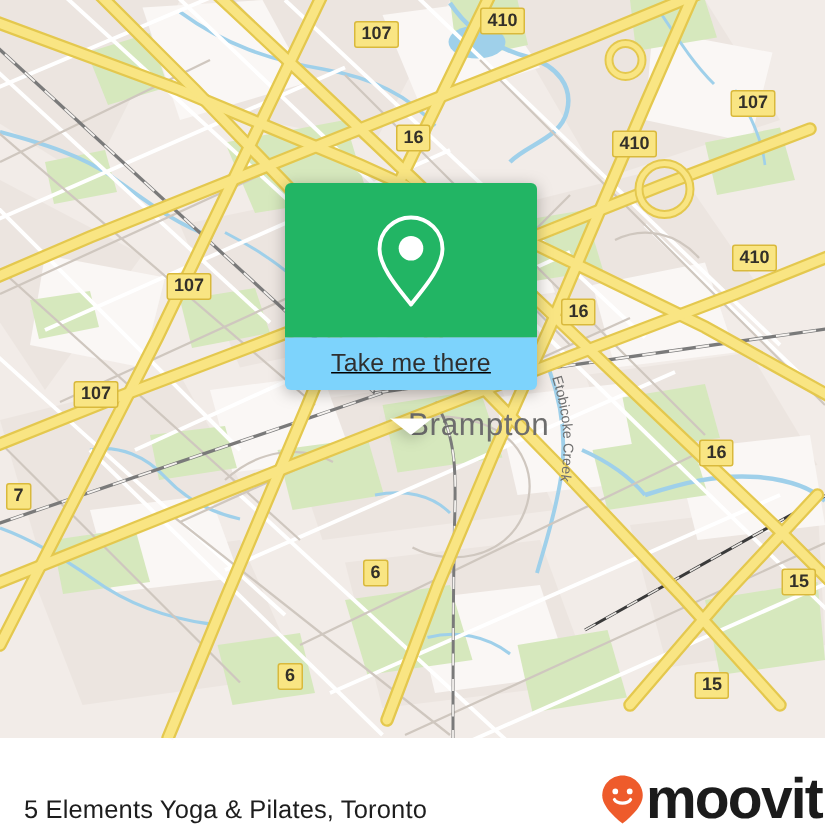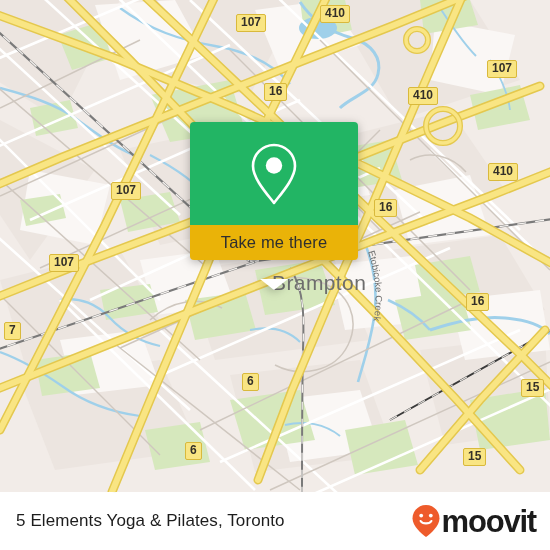--- a/index.html
+++ b/index.html
@@ -26,45 +26,45 @@
   
   .callout{
     position:absolute;left:190px;top:122px;width:168px;
     filter:drop-shadow(0 2px 5px rgba(0,0,0,.28));
   }
   .callout-top{
     height:103px;border-radius:4px 4px 0 0;
     display:flex;align-items:center;justify-content:center;
   }
   .callout-bottom{
-    height:35px;background:#eab308;border-radius:0 0 4px 4px;
-    display:flex;align-items:center;justify-content:center;
+    height:35px;background:#7dd3fc;border-radius:0 0 4px 4px;
+    display:flex;align-items:center;justify-content:center;text-decoration:underline;
   }
   .callout-label{font-size:16.5px;color:#2f2f2f;letter-spacing:.15px;}
   .callout-tail{
     position:absolute;left:50%;top:157px;transform:translateX(-50%);
     width:0;height:0;border-left:14px solid transparent;border-right:14px solid transparent;
     border-top:11px solid #ffffff;
   }
   .pin-svg{display:block;}
 
   
   .footer{
     position:absolute;left:0;top:492px;width:550px;height:58px;
     background:#ffffff;overflow:hidden;
   }
   .footer-watermark{position:absolute;left:0;top:-492px;width:550px;height:550px;opacity:.055;}
   .footer-inner{
     position:relative;width:100%;height:100%;
-    display:flex;align-items:center;justify-content:space-between;
-    padding:0 14px 0 16px;box-sizing:border-box;
+    display:flex;align-items:flex-end;justify-content:space-between;
+    padding:0 2px 0 16px;box-sizing:border-box;
   }
   .place-title{font-size:17px;color:#1d1d1d;letter-spacing:.1px;white-space:nowrap;}
   .brand{display:flex;align-items:center;gap:1px;}
-  .brand-word{font-size:31px;font-weight:bold;color:#1b1b1b;letter-spacing:-1.2px;line-height:31px;}
+  .brand-word{font-size:38px;font-weight:bold;color:#1b1b1b;letter-spacing:-1.2px;line-height:31px;}
   .city-text{font-family:"Liberation Sans",sans-serif;font-size:21px;fill:#6d6d6d;letter-spacing:.4px;}
   .creek-text{font-family:"Liberation Sans",sans-serif;font-size:9.5px;fill:#6f6f6f;}
 </style>
 </head>
 <body>
 
 <div id="app">
 
   <div class="map-wrap">
 

